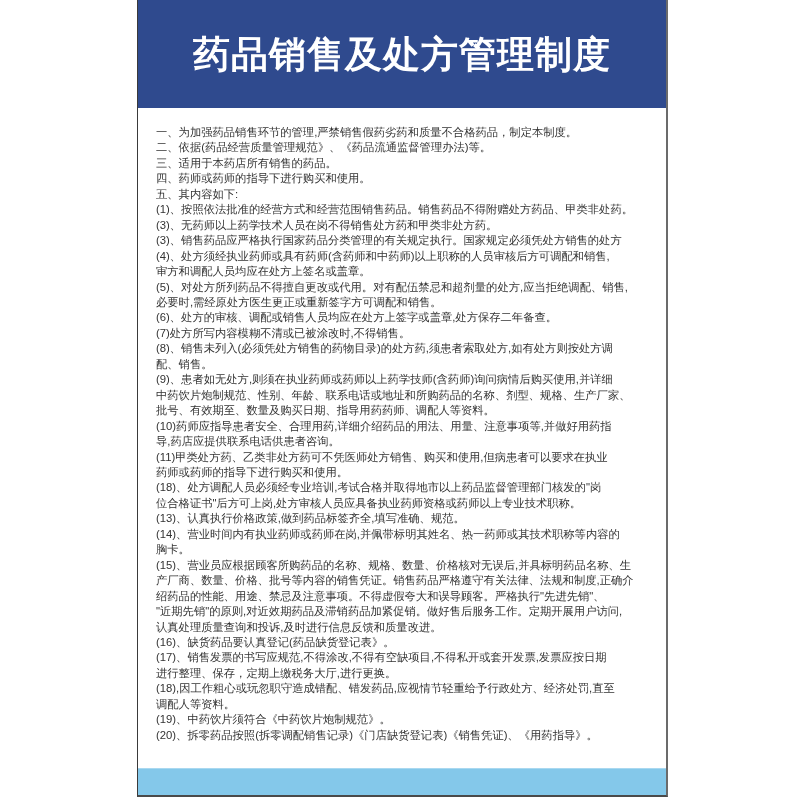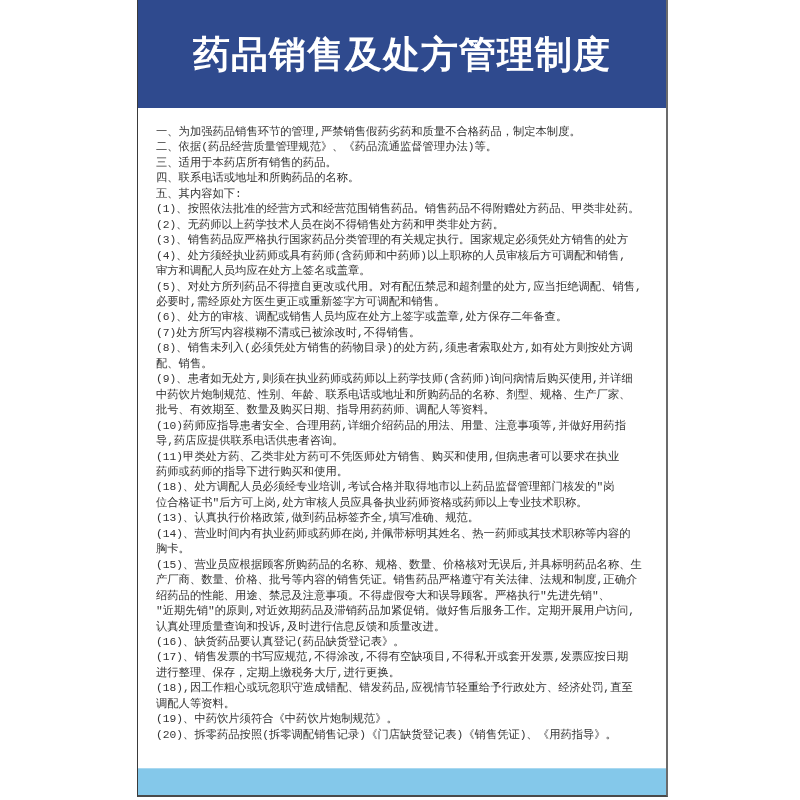--- a/index.html
+++ b/index.html
@@ -46,21 +46,21 @@
     font-weight: bold;
     font-size: 37px;
     letter-spacing: 1px;
     margin-top: 2px;
   }
   .content {
     position: absolute;
     left: 18px;
     top: 125px;
     right: 10px;
-    font-family: Liberation Mono, monospace;
+    font-family: Liberation Sans, sans-serif;
     font-size: 11.3px;
     line-height: 15.45px;
     color: #333333;
   }
   .para {
     margin: 0;
     padding: 0;
     white-space: normal;
   }
   .para .line {
@@ -90,30 +90,30 @@
         <div class="para">
           <span class="line">一、为加强药品销售环节的管理,严禁销售假药劣药和质量不合格药品，制定本制度。</span>
         </div>
         <div class="para">
           <span class="line">二、依据(药品经营质量管理规范》、《药品流通监督管理办法)等。</span>
         </div>
         <div class="para">
           <span class="line">三、适用于本药店所有销售的药品。</span>
         </div>
         <div class="para">
-          <span class="line">四、联系电话或地址和所购药品的名称。</span>
+          <span class="line">四、药师或药师的指导下进行购买和使用。</span>
         </div>
         <div class="para">
           <span class="line">五、其内容如下:</span>
         </div>
         <div class="para">
           <span class="line">(1)、按照依法批准的经营方式和经营范围销售药品。销售药品不得附赠处方药品、甲类非处药。</span>
         </div>
         <div class="para">
-          <span class="line">(2)、无药师以上药学技术人员在岗不得销售处方药和甲类非处方药。</span>
+          <span class="line">(3)、无药师以上药学技术人员在岗不得销售处方药和甲类非处方药。</span>
         </div>
         <div class="para">
           <span class="line">(3)、销售药品应严格执行国家药品分类管理的有关规定执行。国家规定必须凭处方销售的处方</span>
         </div>
         <div class="para">
           <span class="line">(4)、处方须经执业药师或具有药师(含药师和中药师)以上职称的人员审核后方可调配和销售,</span>
           <span class="line">审方和调配人员均应在处方上签名或盖章。</span>
         </div>
         <div class="para">
           <span class="line">(5)、对处方所列药品不得擅自更改或代用。对有配伍禁忌和超剂量的处方,应当拒绝调配、销售,</span>

